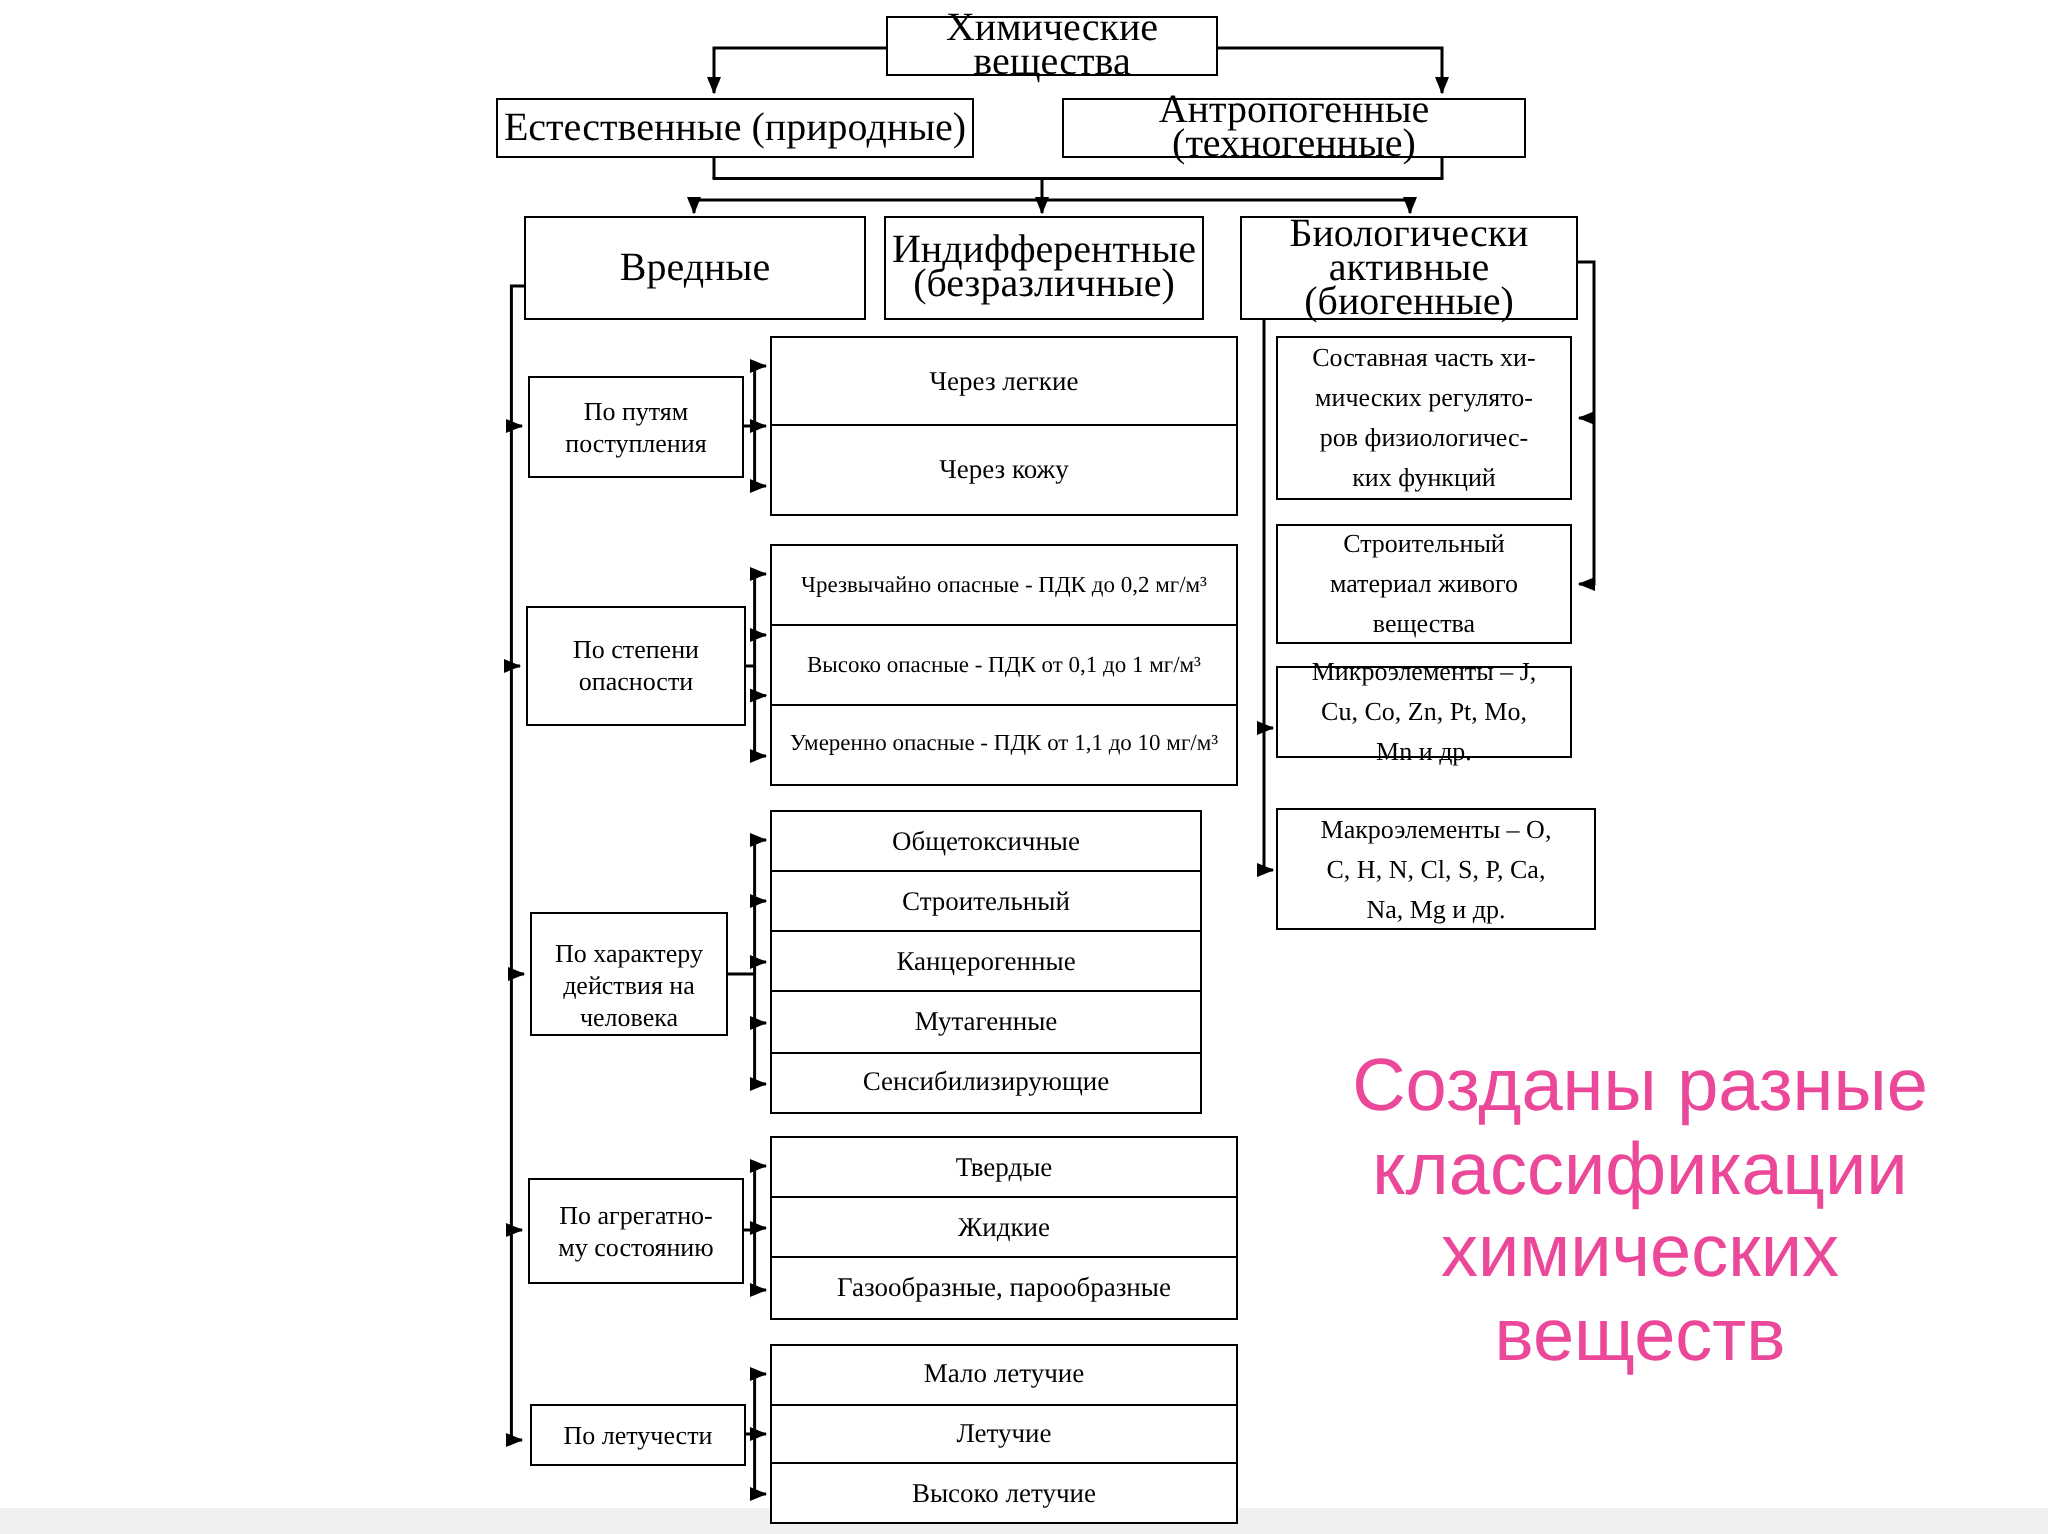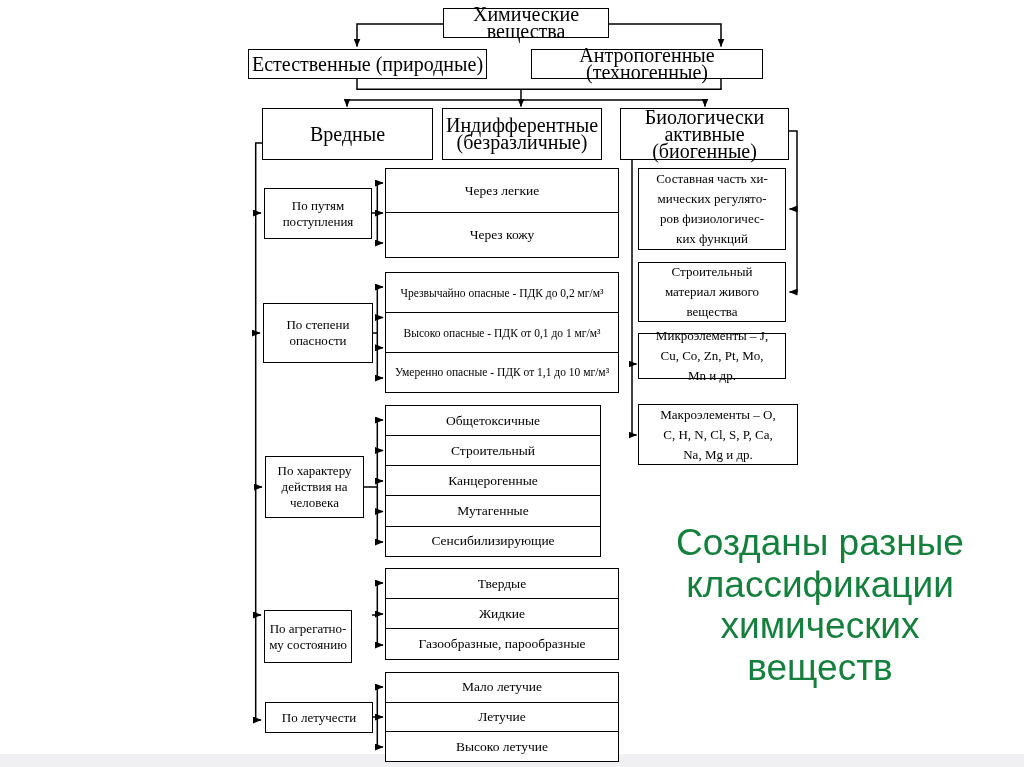--- a/index.html
+++ b/index.html
@@ -138,27 +138,27 @@
   <div class="box" style="left:264px;top:188px;width:108px;height:51px;">
     <span class="t">По путям
 поступления</span>
   </div>
 
   <div class="box" style="left:263px;top:303px;width:110px;height:60px;">
     <span class="t">По степени
 опасности</span>
   </div>
 
-  <div class="box" style="left:265px;top:456px;width:99px;height:62px;">
+  <div class="box" style="left:265px;top:456px;width:99px;height:62px;align-items:flex-end;">
     <span class="t">По характеру
 действия на
 человека</span>
   </div>
 
-  <div class="box" style="left:264px;top:610px;width:88px;height:53px;">
+  <div class="box" style="left:264px;top:589px;width:108px;height:53px;">
     <span class="t">По агрегатно-
 му состоянию</span>
   </div>
 
   <div class="box" style="left:265px;top:702px;width:108px;height:31px;">
     <span class="t">По летучести</span>
   </div>
 
   <div class="stack" style="left:385px;top:168px;width:234px;height:90px;">
     <div class="row">
@@ -241,18 +241,18 @@
 Cu, Co, Zn, Pt, Mo,
 Mn и др.</span>
   </div>
 
   <div class="box rbox" style="left:638px;top:404px;width:160px;height:61px;">
     <span class="t">Макроэлементы – O,
 C, H, N, Cl, S, P, Ca,
 Na, Mg и др.</span>
   </div>
 
-  <div class="caption" style="color:#15803d;">Созданы разные
+  <div class="caption" style="color:#ec4899;">Созданы разные
 классификации
 химических
 веществ</div>
 
 </div>
 
 </body></html>

